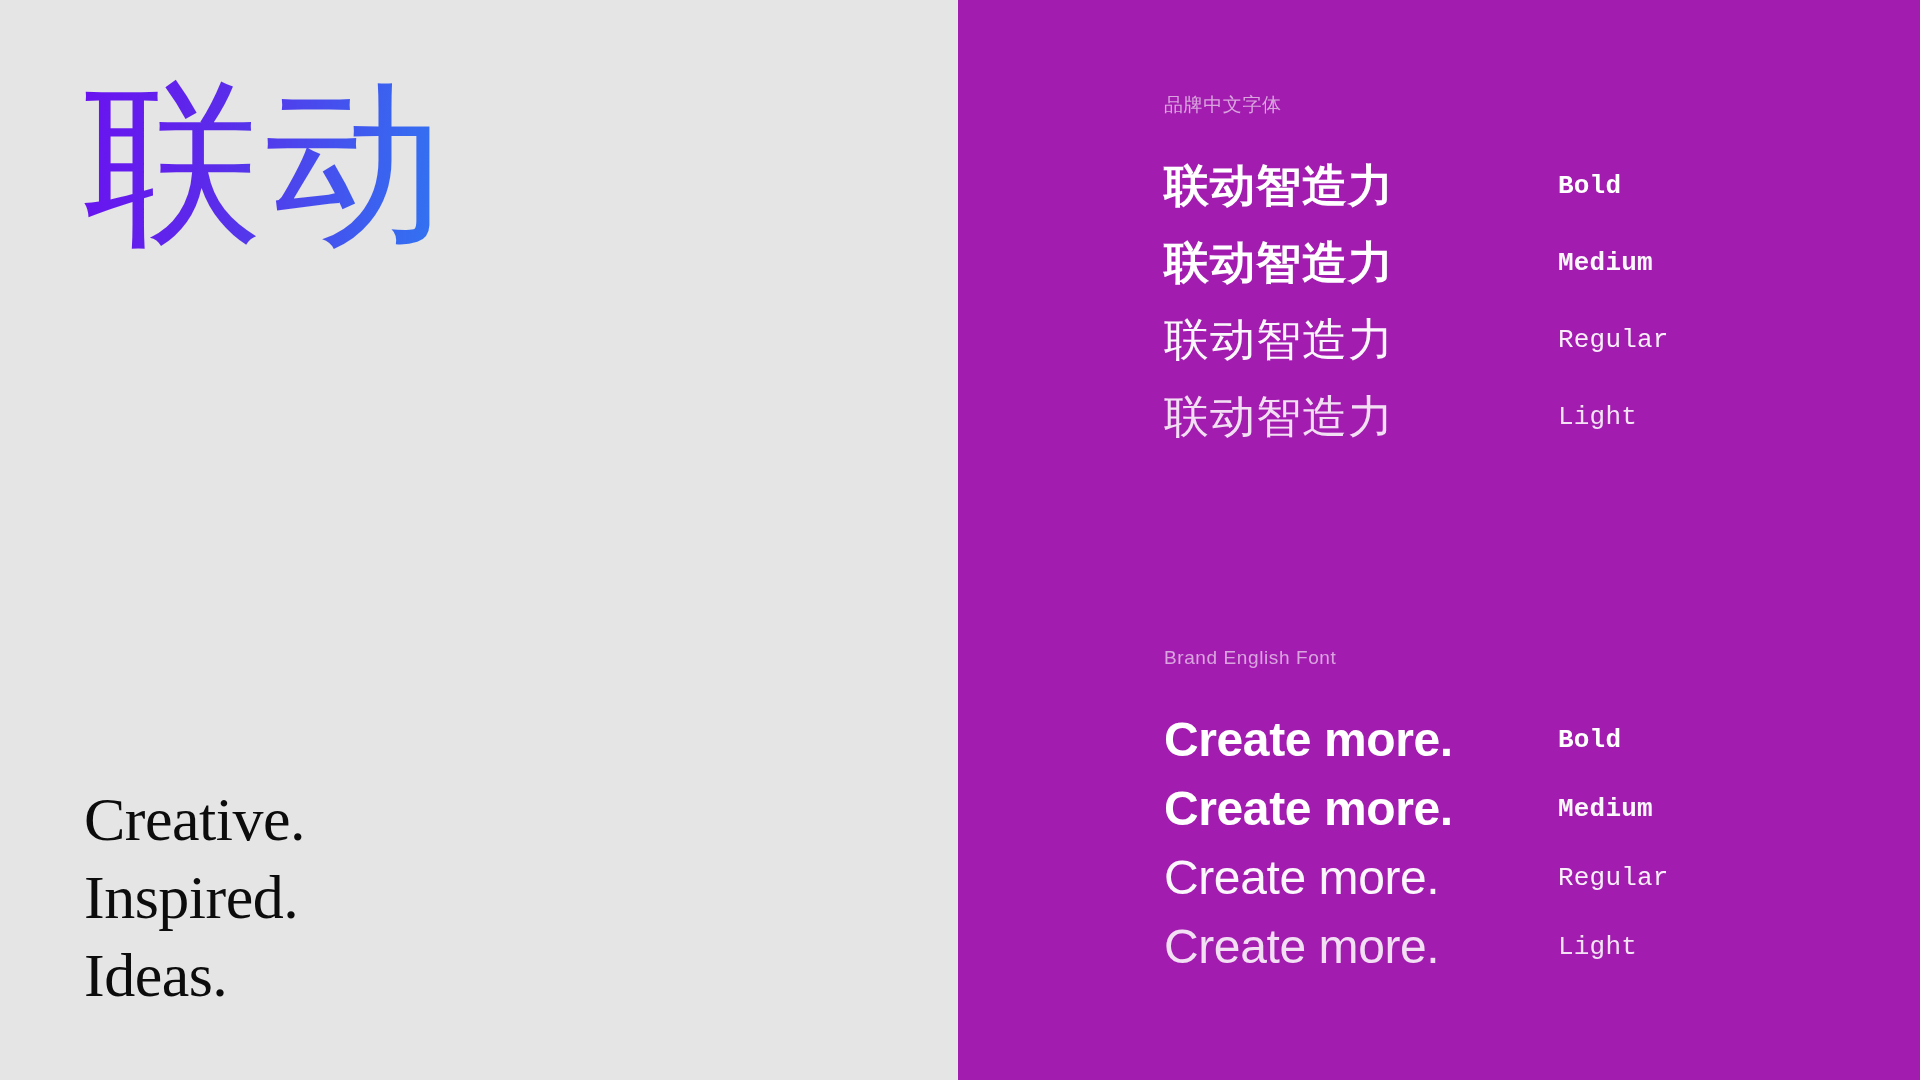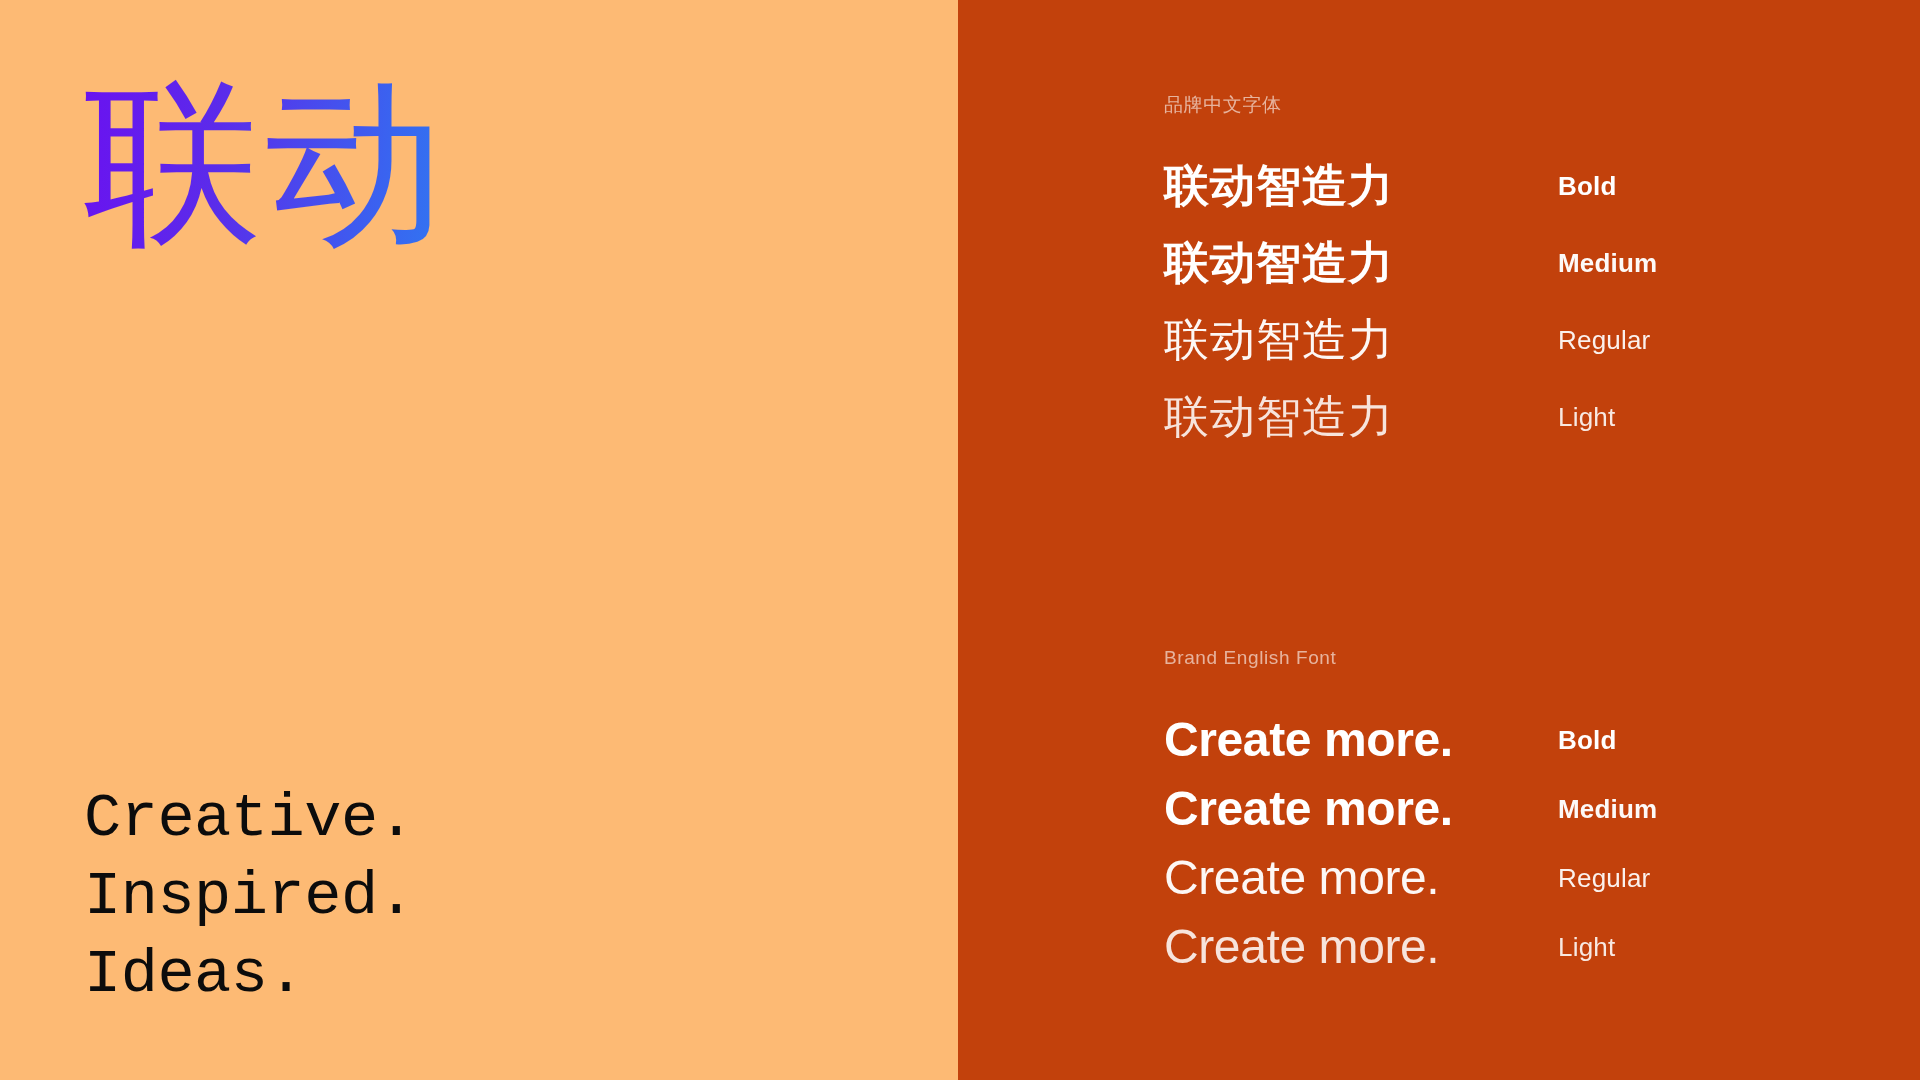--- a/index.html
+++ b/index.html
@@ -24,21 +24,21 @@
     display: block;
   }
 
   
   .left-panel {
     position: absolute;
     left: 0;
     top: 0;
     width: 958px;
     height: 1080px;
-    background: #fdba74;
+    background: #e5e5e5;
     overflow: hidden;
   }
 
   .hero-block {
     position: absolute;
     left: 84px;
     top: 68px;
     width: 760px;
   }
 
@@ -57,37 +57,37 @@
   }
 
   .tagline-block {
     position: absolute;
     left: 84px;
     top: 780px;
     width: 700px;
   }
 
   .tagline-line {
-    font-family: Liberation Mono, monospace;
+    font-family: Liberation Serif, serif;
     font-size: 62px;
     line-height: 78px;
     font-weight: 400;
     letter-spacing: -0.5px;
     color: #0c0c0c;
     white-space: nowrap;
   }
 
   
   .right-panel {
     position: absolute;
     left: 958px;
     top: 0;
     width: 962px;
     height: 1080px;
-    background: #c2410c;
+    background: #a21caf;
     overflow: hidden;
   }
 
   .section {
     position: absolute;
     left: 206px;
     width: 756px;
   }
 
   .section-cn { top: 92px; }
@@ -117,21 +117,21 @@
     white-space: nowrap;
     font-family: "Liberation Sans", "DejaVu Sans", sans-serif;
     color: #ffffff;
   }
 
   .spec-label {
     position: absolute;
     left: 394px;
     top: 0;
     white-space: nowrap;
-    font-family: Liberation Sans, sans-serif;
+    font-family: Liberation Mono, monospace;
     color: #ffffff;
   }
 
   
   .cn-rows { position: relative; height: 340px; margin-top: 25px; }
   .cn-rows .spec-sample {
     font-size: 45px;
     line-height: 52px;
     letter-spacing: 1px;
   }

